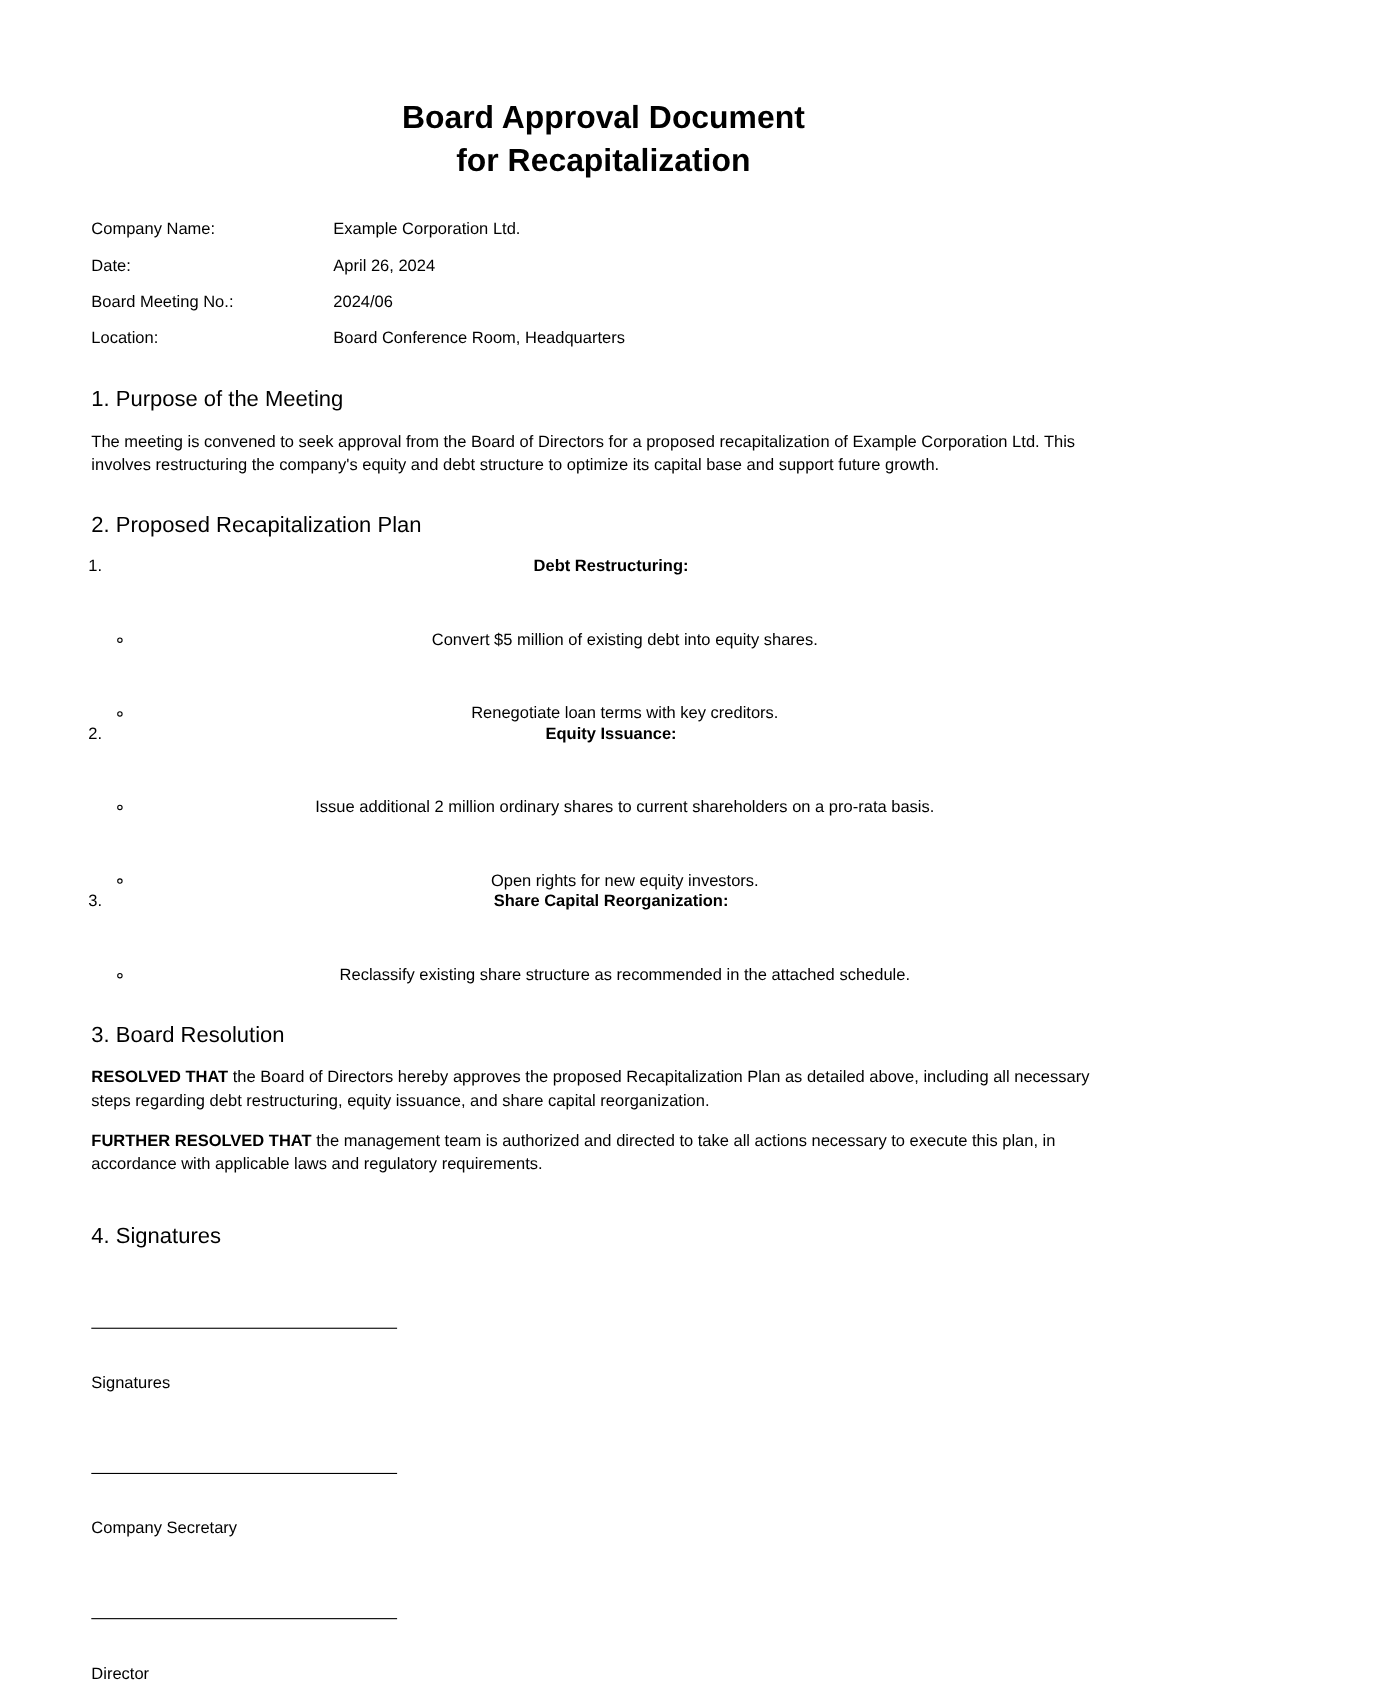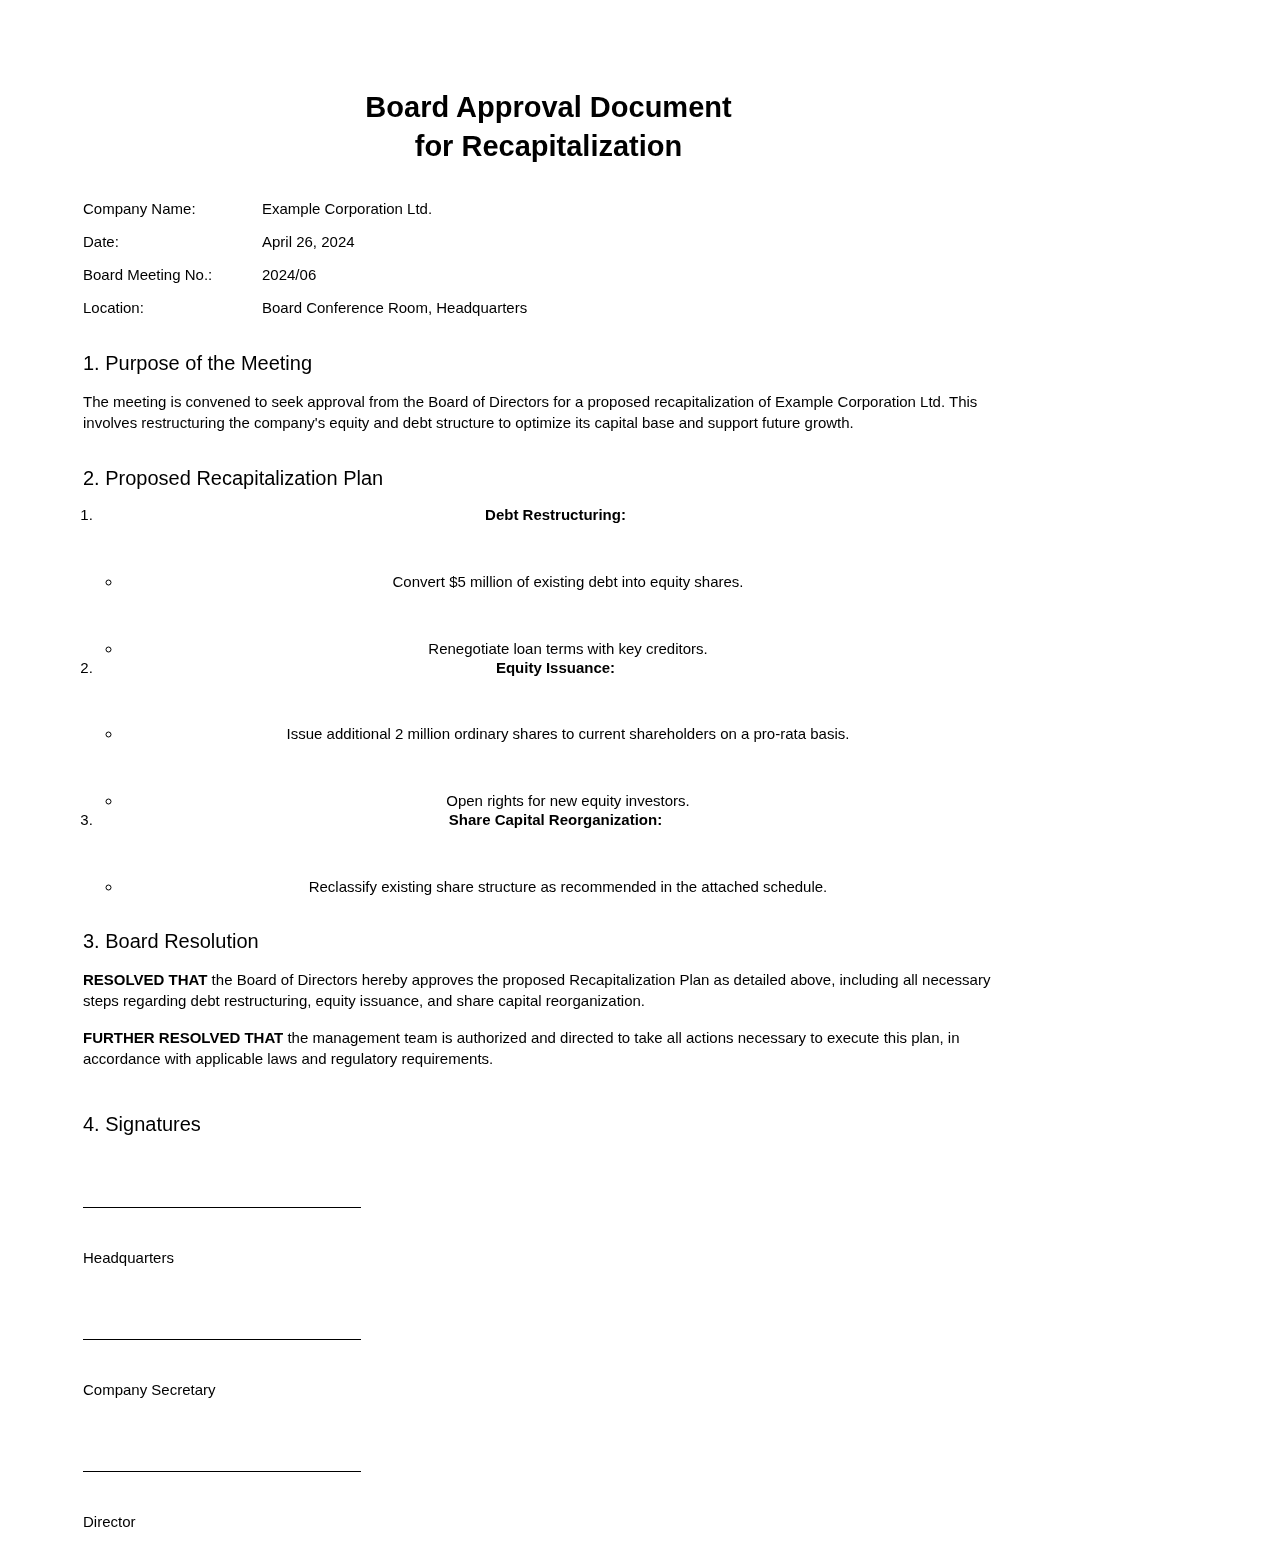--- a/index.html
+++ b/index.html
@@ -27,20 +27,21 @@
     line-height: 1.35;
     text-align: center;
     margin: 0 0 32px 0;
   }
   .meta-table {
     margin: 0 0 4px 0;
   }
   .meta-row {
     display: flex;
     margin-bottom: 12px;
+    gap: 41px;
   }
   .meta-label {
     width: 179px;
     flex: 0 0 179px;
   }
   .meta-value {
     flex: 1;
   }
   h2.section-heading {
     font-size: 20px;
@@ -147,21 +148,21 @@
     <h2 class="section-heading">3. Board Resolution</h2>
     <p class="body-text"><span class="lead-bold">RESOLVED THAT</span><span> the Board of Directors hereby approves the proposed Recapitalization Plan as detailed above, including all necessary steps regarding debt restructuring, equity issuance, and share capital reorganization.</span></p>
     <p class="body-text"><span class="lead-bold">FURTHER RESOLVED THAT</span><span> the management team is authorized and directed to take all actions necessary to execute this plan, in accordance with applicable laws and regulatory requirements.</span></p>
   </section>
 
   <section>
     <h2 class="section-heading signatures-heading">4. Signatures</h2>
 
     <div class="sig-block">
       <div class="sig-line"></div>
-      <div class="sig-label">Headquarters</div>
+      <div class="sig-label">Signatures</div>
     </div>
 
     <div class="sig-block">
       <div class="sig-line"></div>
       <div class="sig-label">Company Secretary</div>
     </div>
 
     <div class="sig-block">
       <div class="sig-line"></div>
       <div class="sig-label">Director</div>

